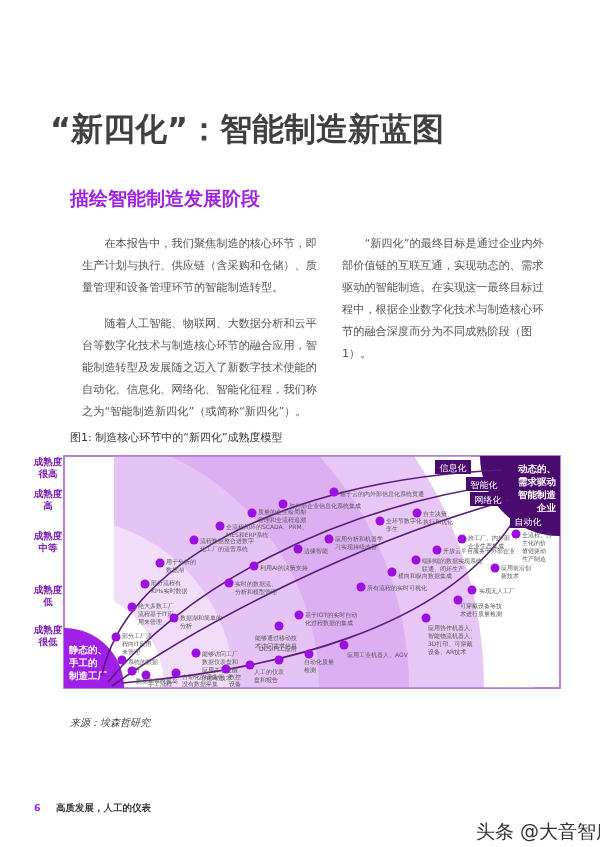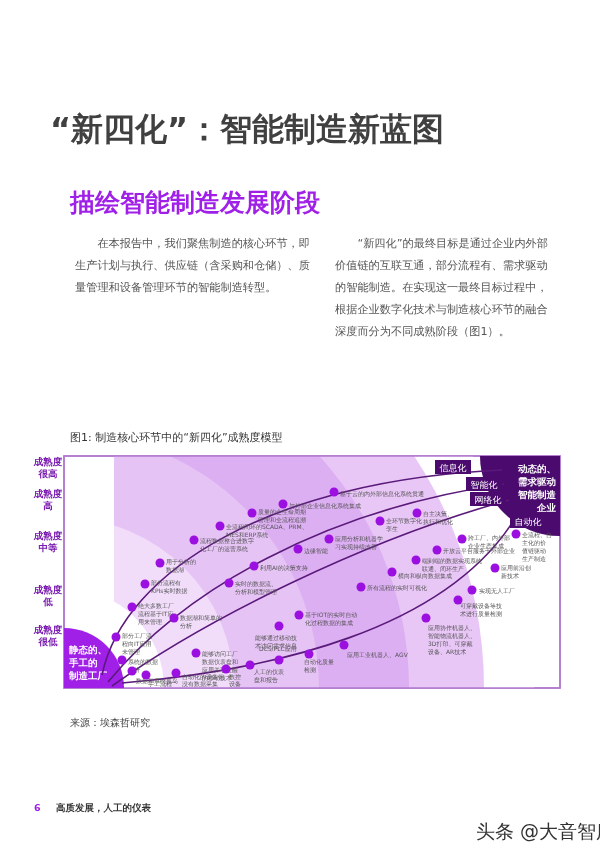--- a/index.html
+++ b/index.html
@@ -1,41 +1,42 @@
 <!DOCTYPE html>
 <html><head>
 <meta charset="utf-8">
 <style>
   html, body { margin:0; padding:0; background:#ffffff; }
   body { width:600px; height:847px; position:relative; overflow:hidden; font-family:"DejaVu Sans", sans-serif; color:#555; }
   .title { position:absolute; left:50px; top:108px; font-size:32px; font-weight:bold; color:#404040; letter-spacing:0px; white-space:nowrap; }
-  .subtitle { position:absolute; left:70px; top:186px; font-size:25px; font-weight:bold; color:#a020e8; white-space:nowrap; }
+  .subtitle { position:absolute; left:70px; top:186px; font-size:19px; font-weight:bold; color:#a020e8; white-space:nowrap; }
   .col { position:absolute; font-size:11.2px; line-height:22px; color:#555; }
-  .col p { margin:0 0 14px 5px; text-indent:2em; }
+  .col p { margin:0 0 14px 12px; text-indent:2em; }
   .col.left { left:70px; top:233px; width:250px; }
   .col.right { left:330px; top:233px; width:222px; }
   .fig-title { position:absolute; left:70px; top:430px; font-size:11px; font-weight:normal; color:#333; white-space:nowrap; }
   .diagram { position:absolute; left:24px; top:450px; width:540px; height:256px; }
-  .source { position:absolute; left:70px; top:716px; font-size:10px; color:#444; }
+  .source { position:absolute; left:70px; top:716px; font-size:10px; color:#444;font-style:italic; }
   .footer-num { position:absolute; left:34px; top:802px; font-size:9.5px; font-weight:bold; color:#a020e8; }
   .footer-text { position:absolute; left:56px; top:802px; font-size:9.5px; font-weight:bold; color:#333; }
   .watermark { position:absolute; left:476px; top:819px; font-size:19px; color:#333; white-space:nowrap; }
   svg text { font-family:"DejaVu Sans", sans-serif; }
 </style>
 </head>
 <body>
 
 <div class="title">“新四化”：智能制造新蓝图</div>
 <div class="subtitle">描绘智能制造发展阶段</div>
 
 <div class="col left">
   <p>在本报告中，我们聚焦制造的核心环节，即生产计划与执行、供应链（含采购和仓储）、质量管理和设备管理环节的智能制造转型。</p>
+  <p>随着人工智能、物联网、大数据分析和云平台等数字化技术与制造核心环节的融合应用，智能制造转型及发展随之迈入了新数字技术使能的自动化、信息化、网络化、智能化征程，我们称之为“智能制造新四化”（或简称“新四化”）。</p>
 </div>
 <div class="col right">
-  <p>“新四化”的最终目标是通过企业内外部价值链的互联互通，部分流程有、需求驱动的智能制造。在实现这一最终目标过程中，根据企业数字化技术与制造核心环节的融合深度而分为不同成熟阶段（图1）。</p>
+  <p>“新四化”的最终目标是通过企业内外部价值链的互联互通，实现动态的、需求驱动的智能制造。在实现这一最终目标过程中，根据企业数字化技术与制造核心环节的融合深度而分为不同成熟阶段（图1）。</p>
 </div>
 
 <div class="fig-title">图1: 制造核心环节中的“新四化”成熟度模型</div>
 
 <div class="diagram">
   <svg width="540" height="256" viewBox="0 0 540 256" xmlns="http://www.w3.org/2000/svg">
     <defs>
       <clipPath id="frameClip">
           <rect x="90" y="6" width="446" height="232"></rect>
         </clipPath>

